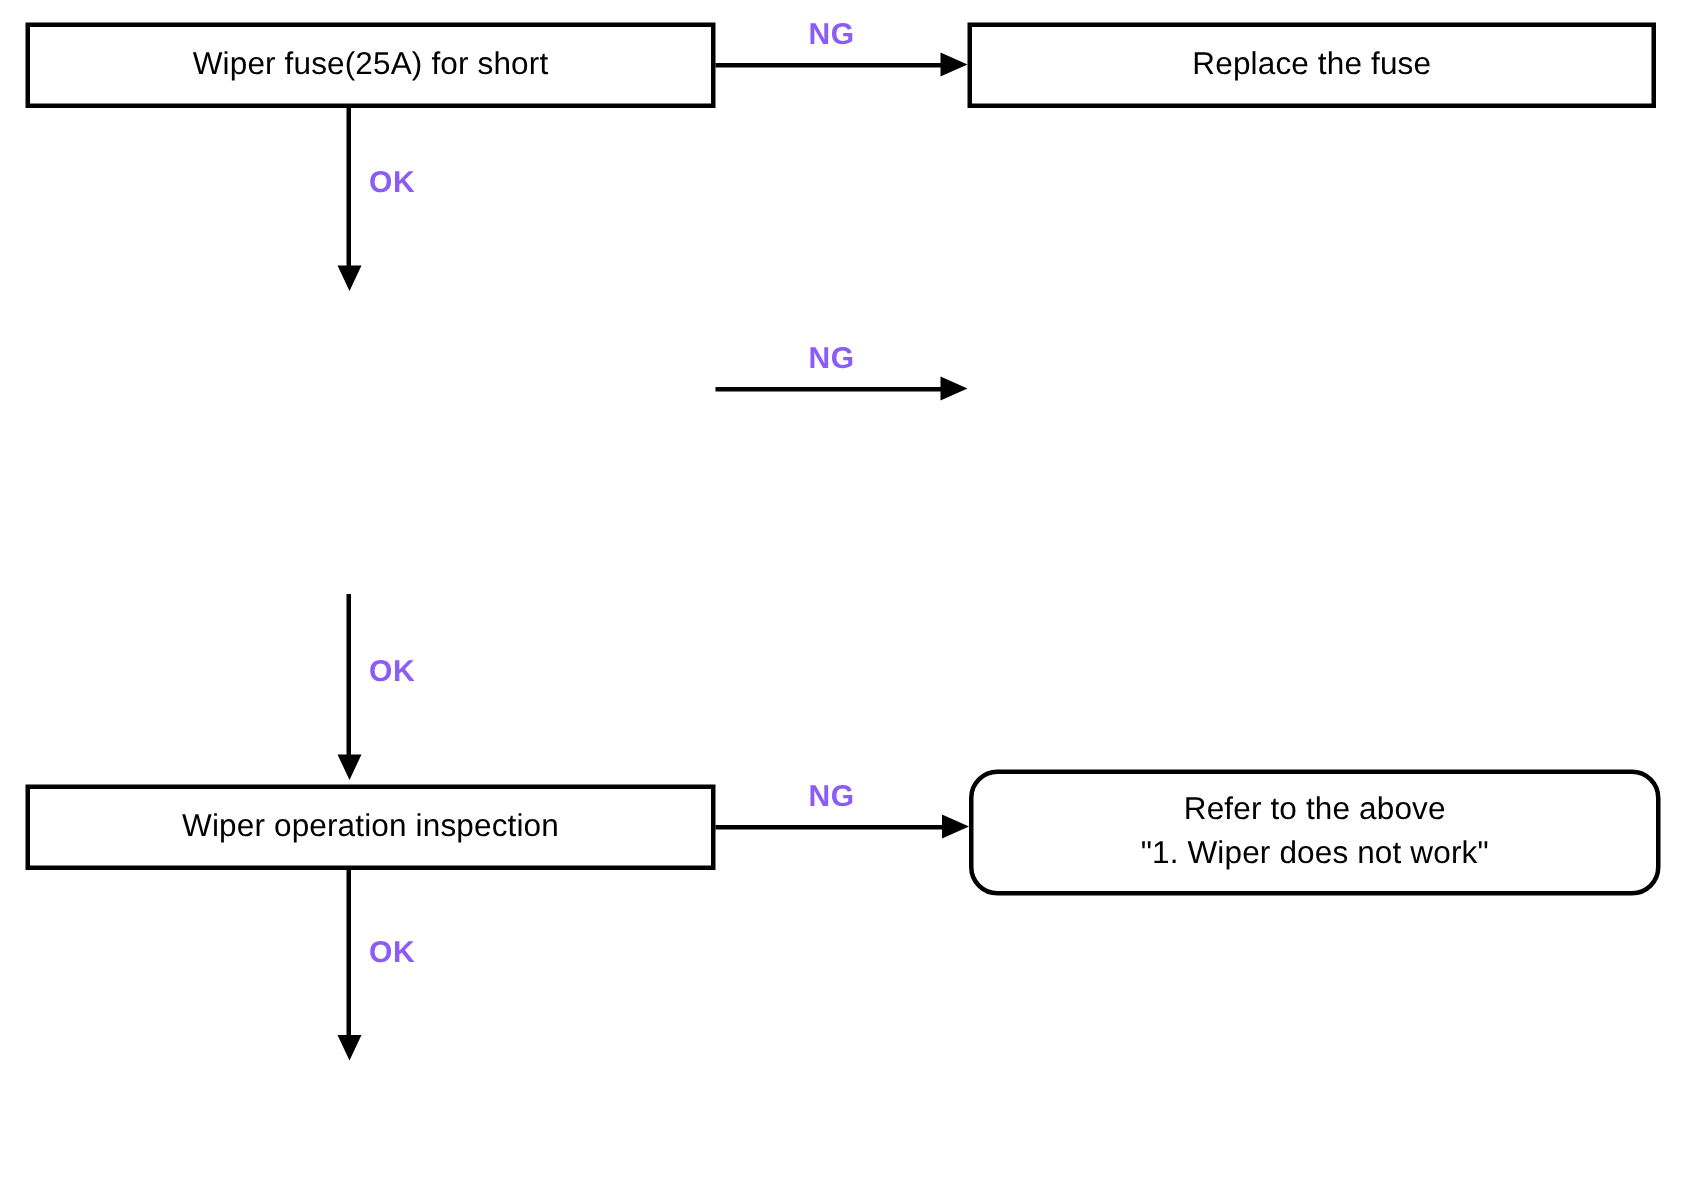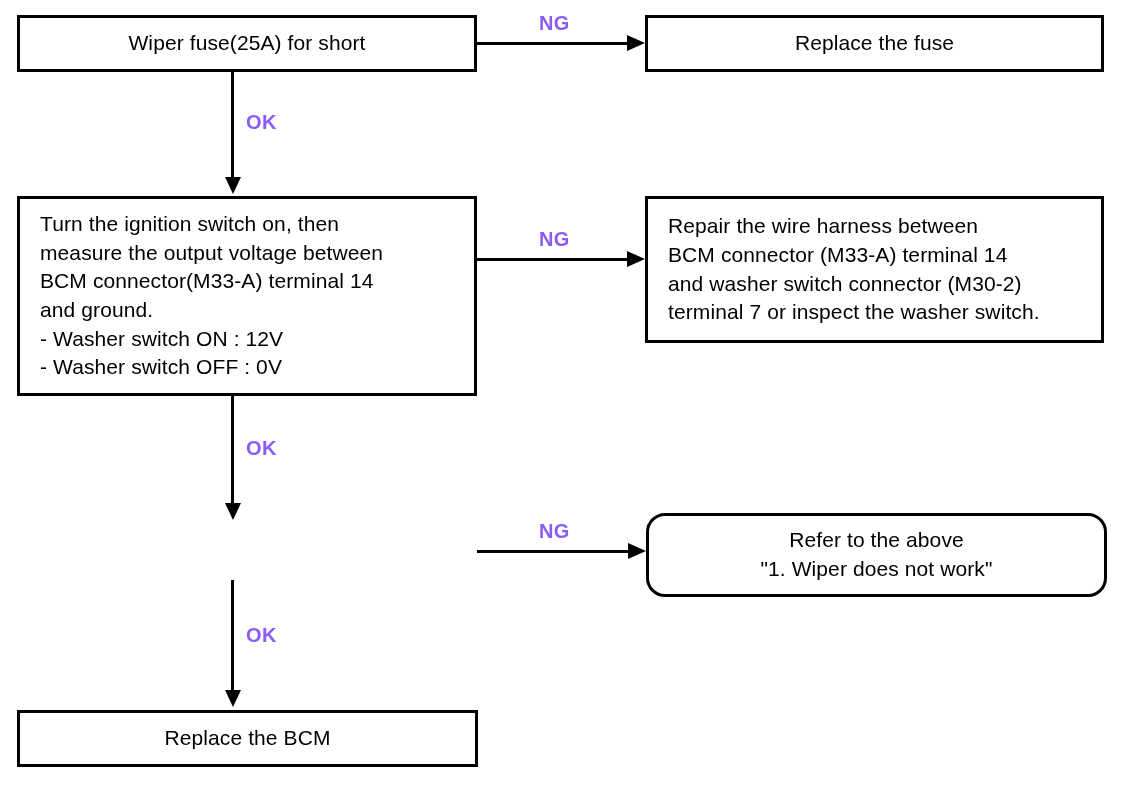--- a/index.html
+++ b/index.html
@@ -97,55 +97,41 @@
   <div class="edge-label" style="left:539px; top:12px;">NG</div>
 
   <div class="node center" style="left:645px; top:15px; width:459px; height:57px;text-align:right;">
     <span class="node-text">Replace the fuse</span>
   </div>
 
   <div class="v-line" style="left:231px; top:72px; width:3px; height:107px;"></div>
   <div class="arrow-down" style="left:225px; top:177px;"></div>
   <div class="edge-label" style="left:246px; top:111px;">OK</div>
 
-  <div class="node left" style="left:17px; top:196px; width:460px; height:200px;">
-    <span class="node-text">Turn the ignition switch on, then
-measure the output voltage between
-BCM connector(M33-A) terminal 14
-and ground.
-- Washer switch ON : 12V
-- Washer switch OFF : 0V</span>
-  </div>
 
   <div class="h-line" style="left:477px; top:258px; width:152px;"></div>
   <div class="arrow-right" style="left:627px; top:251px;"></div>
   <div class="edge-label" style="left:539px; top:228px;">NG</div>
 
-  <div class="node left" style="left:645px; top:196px; width:459px; height:147px;">
-    <span class="node-text">Repair the wire harness between
-BCM connector (M33-A) terminal 14
-and washer switch connector (M30-2)
-terminal 7 or inspect the washer switch.</span>
-  </div>
 
   <div class="v-line" style="left:231px; top:396px; width:3px; height:109px;"></div>
   <div class="arrow-down" style="left:225px; top:503px;"></div>
   <div class="edge-label" style="left:246px; top:437px;">OK</div>
 
+  <div class="node center" style="left:17px; top:523px; width:460px; height:57px;">
+    <span class="node-text">Wiper operation inspection</span>
+  </div>
 
   <div class="h-line" style="left:477px; top:550px; width:153px;"></div>
   <div class="arrow-right" style="left:628px; top:543px;"></div>
   <div class="edge-label" style="left:539px; top:520px;">NG</div>
 
   <div class="node center" style="left:646px; top:513px; width:461px; height:84px;border-radius:19px;">
     <span class="node-text">Refer to the above
 "1. Wiper does not work"</span>
   </div>
 
   <div class="v-line" style="left:231px; top:580px; width:3px; height:112px;"></div>
   <div class="arrow-down" style="left:225px; top:690px;"></div>
   <div class="edge-label" style="left:246px; top:624px;">OK</div>
 
-  <div class="node center" style="left:17px; top:710px; width:461px; height:57px;">
-    <span class="node-text">Replace the BCM</span>
-  </div>
 
 </div>
 
 </body></html>

